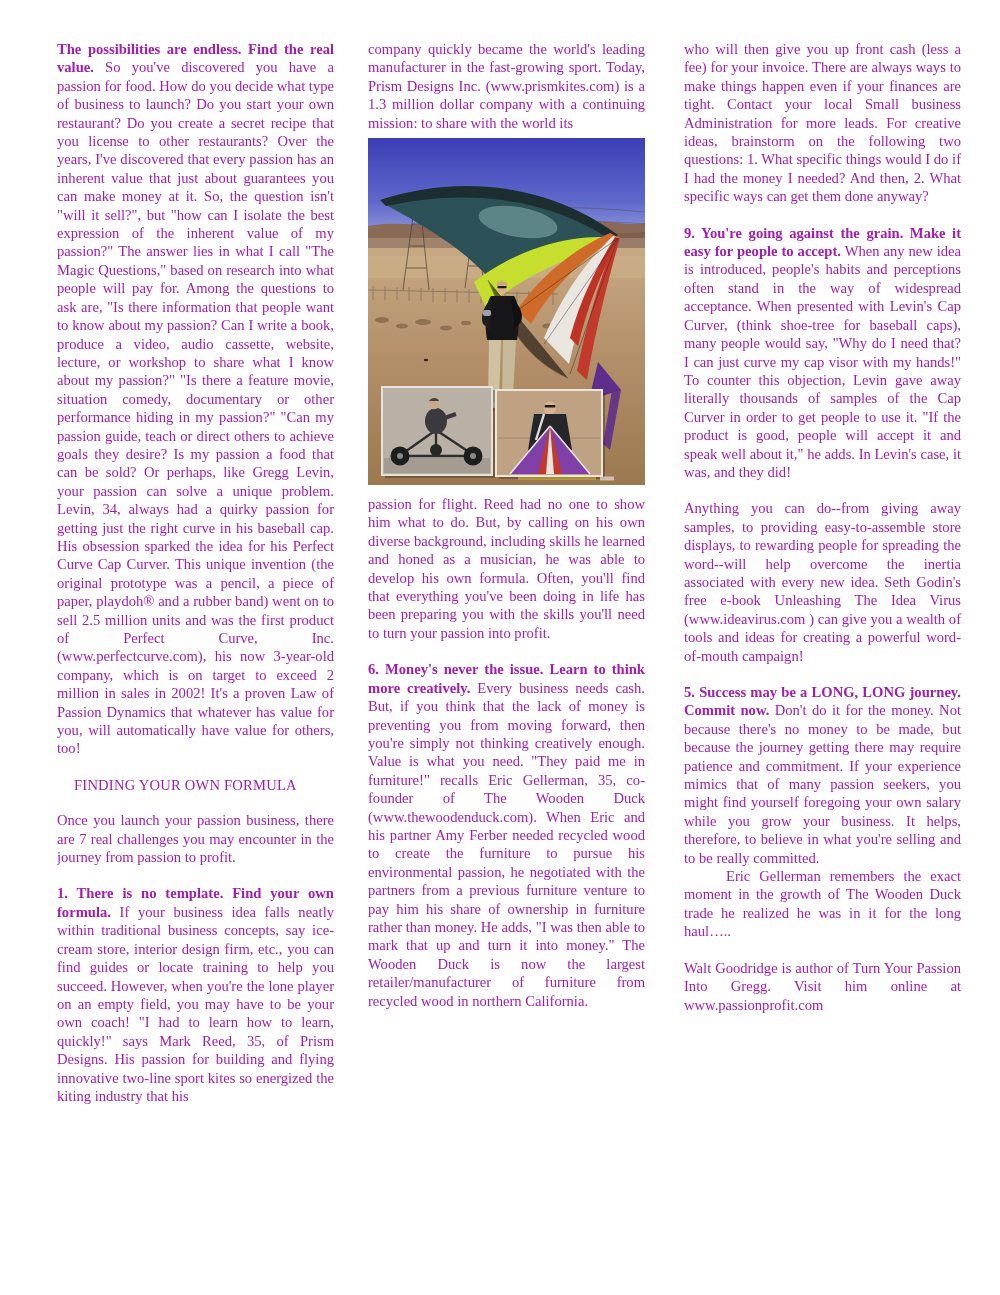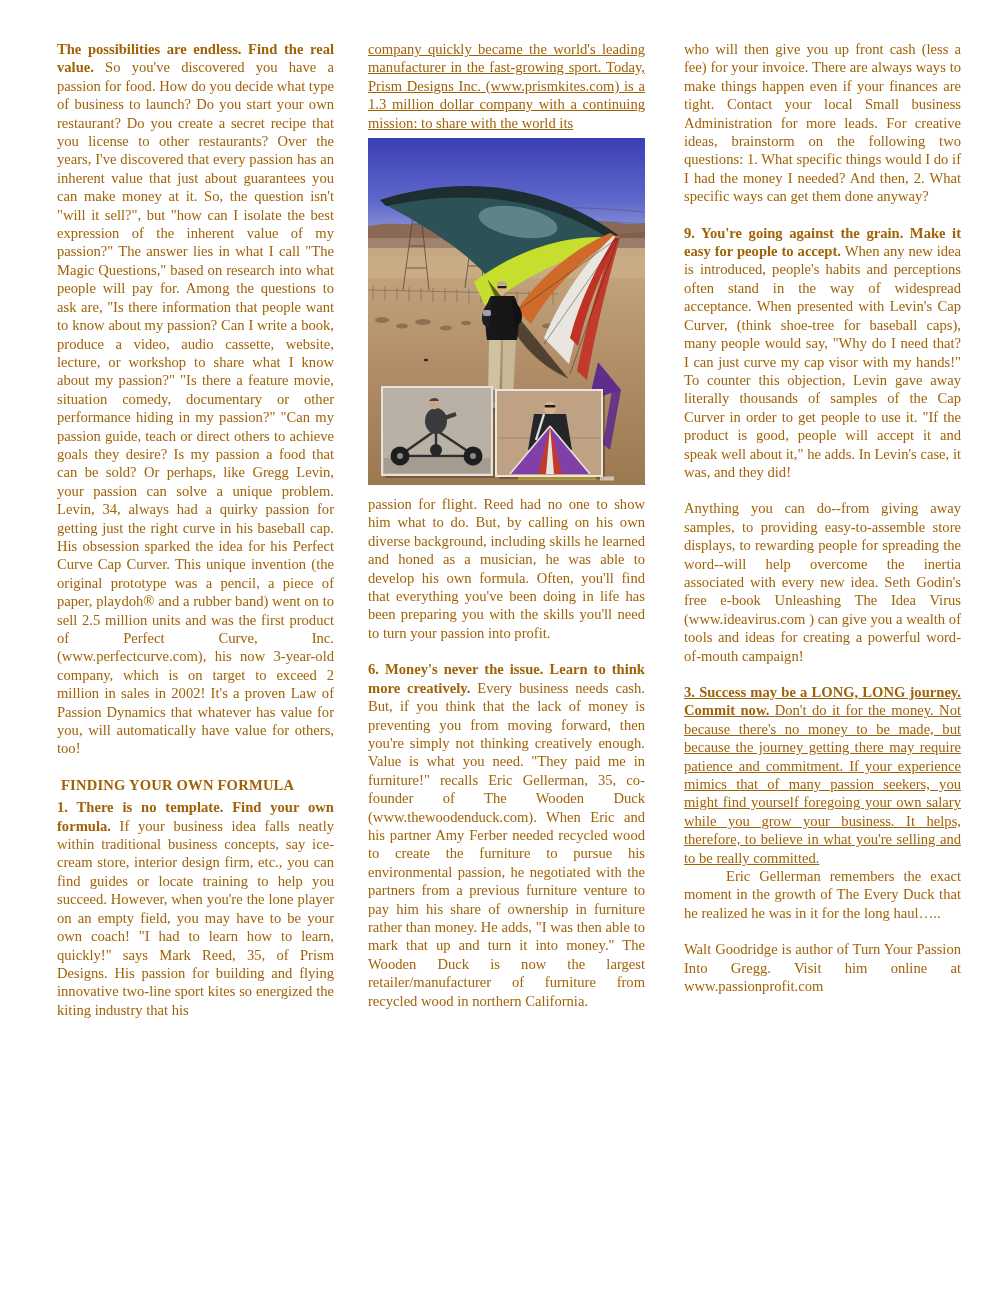--- a/index.html
+++ b/index.html
@@ -2,49 +2,50 @@
 <html><head>
 <meta charset="utf-8">
 <style>
   html,body{margin:0;padding:0;background:#ffffff;}
   .page{
     position:relative;
     width:1000px;height:1295px;
     background:#ffffff;
     overflow:hidden;
     font-family:"Liberation Serif","DejaVu Serif",serif;
-    color:#a16207;
+    color:#a21caf;
   }
   .col{
     position:absolute;top:40px;width:277px;
     font-size:14.6px;line-height:18.4px;
     text-align:justify;
   }
   .col-1{left:57px;height:1198px;overflow:hidden;}
   .col-2{left:368px;}
   .col-3{left:684px;}
   .col p{margin:0 0 18px 0;}
-  .col p.tight{margin-bottom:0;text-decoration:underline;}
+  .col p.tight{margin-bottom:0;}
   .col p.no-top{margin-top:0;}
   .lead{font-weight:bold;}
-  .section-heading{font-weight:bold;margin:4px;letter-spacing:.2px;}
+  .section-heading{font-weight:normal;margin:17px;letter-spacing:.2px;}
   .indented{text-indent:42px;margin-top:0;}
   .italic{font-style:italic;}
   .photo-wrap{margin:6px 0 10px 0;width:277px;height:347px;}
   .photo-wrap svg{display:block;}
 </style>
 </head>
 <body>
 
 <div class="page">
 
   <div class="col col-1">
     <p><b class="lead">The possibilities are endless. Find the real value.</b>
       <span>So you've discovered you have a passion for food. How do you decide what type of business to launch? Do you start your own restaurant? Do you create a secret recipe that you license to other restaurants? Over the years, I've discovered that every passion has an inherent value that just about guarantees you can make money at it. So, the question isn't "will it sell?", but "how can I isolate the best expression of the inherent value of my passion?" The answer lies in what I call "The Magic Questions," based on research into what people will pay for. Among the questions to ask are, "Is there information that people want to know about my passion? Can I write a book, produce a video, audio cassette, website, lecture, or workshop to share what I know about my passion?" "Is there a feature movie, situation comedy, documentary or other performance hiding in my passion?" "Can my passion guide, teach or direct others to achieve goals they desire? Is my passion a food that can be sold? Or perhaps, like Gregg Levin, your passion can solve a unique problem. Levin, 34, always had a quirky passion for getting just the right curve in his baseball cap. His obsession sparked the idea for his Perfect Curve Cap Curver. This unique invention (the original prototype was a pencil, a piece of paper, playdoh® and a rubber band) went on to sell 2.5 million units and was the first product of Perfect Curve, Inc. (www.perfectcurve.com), his now 3-year-old company, which is on target to exceed 2 million in sales in 2002! It's a proven Law of Passion Dynamics that whatever has value for you, will automatically have value for others, too!</span></p>
     <div class="section-heading">FINDING YOUR OWN FORMULA</div>
+    <p class="no-top">Once you launch your passion business, there are 7 real challenges you may encounter in the journey from passion to profit.</p>
     <p><b class="lead">1. There is no template. Find your own formula.</b>
       <span>If your business idea falls neatly within traditional business concepts, say ice-cream store, interior design firm, etc., you can find guides or locate training to help you succeed. However, when you're the lone player on an empty field, you may have to be your own coach! "I had to learn how to learn, quickly!" says Mark Reed, 35, of Prism Designs. His passion for building and flying innovative two-line sport kites so energized the kiting industry that his</span></p>
   </div>
 
   <div class="col col-2">
     <p class="tight">company quickly became the world's leading manufacturer in the fast-growing sport. Today, Prism Designs Inc. (www.prismkites.com) is a 1.3 million dollar company with a continuing mission: to share with the world its</p>
 
     <div class="photo-wrap">
       <svg width="277" height="347" viewBox="0 0 277 347" xmlns="http://www.w3.org/2000/svg">
         <defs>
@@ -178,19 +179,19 @@
     <p>passion for flight. Reed had no one to show him what to do. But, by calling on his own diverse background, including skills he learned and honed as a musician, he was able to develop his own formula. Often, you'll find that everything you've been doing in life has been preparing you with the skills you'll need to turn your passion into profit.</p>
     <p><b class="lead">6. Money's never the issue. Learn to think more creatively.</b>
       <span>Every business needs cash. But, if you think that the lack of money is preventing you from moving forward, then you're simply not thinking creatively enough. Value is what you need. "They paid me in furniture!" recalls Eric Gellerman, 35, co-founder of The Wooden Duck (www.thewoodenduck.com). When Eric and his partner Amy Ferber needed recycled wood to create the furniture to pursue his environmental passion, he negotiated with the partners from a previous furniture venture to pay him his share of ownership in furniture rather than money. He adds, "I was then able to mark that up and turn it into money." The Wooden Duck is now the largest retailer/manufacturer of furniture from recycled wood in northern California.</span></p>
   </div>
 
   <div class="col col-3">
     <p>who will then give you up front cash (less a fee) for your invoice. There are always ways to make things happen even if your finances are tight. Contact your local Small business Administration for more leads. For creative ideas, brainstorm on the following two questions: 1. What specific things would I do if I had the money I needed? And then, 2. What specific ways can get them done anyway?</p>
     <p><b class="lead">9. You're going against the grain. Make it easy for people to accept.</b>
       <span>When any new idea is introduced, people's habits and perceptions often stand in the way of widespread acceptance. When presented with Levin's Cap Curver, (think shoe-tree for baseball caps), many people would say, "Why do I need that? I can just curve my cap visor with my hands!" To counter this objection, Levin gave away literally thousands of samples of the Cap Curver in order to get people to use it. "If the product is good, people will accept it and speak well about it," he adds. In Levin's case, it was, and they did!</span></p>
     <p>Anything you can do--from giving away samples, to providing easy-to-assemble store displays, to rewarding people for spreading the word--will help overcome the inertia associated with every new idea. Seth Godin's free e-book Unleashing The Idea Virus (www.ideavirus.com ) can give you a wealth of tools and ideas for creating a powerful word-of-mouth campaign!</p>
-    <p class="tight"><b class="lead">3. Success may be a LONG, LONG journey. Commit now.</b>
+    <p class="tight"><b class="lead">5. Success may be a LONG, LONG journey. Commit now.</b>
       <span>Don't do it for the money. Not because there's no money to be made, but because the journey getting there may require patience and commitment. If your experience mimics that of many passion seekers, you might find yourself foregoing your own salary while you grow your business. It helps, therefore, to believe in what you're selling and to be really committed.</span></p>
-    <p class="indented">Eric Gellerman remembers the exact moment in the growth of The Every Duck that he realized he was in it for the long haul…..</p>
+    <p class="indented">Eric Gellerman remembers the exact moment in the growth of The Wooden Duck trade he realized he was in it for the long haul…..</p>
     <p>Walt Goodridge is author of Turn Your Passion Into Gregg. Visit him online at www.passionprofit.com</p>
   </div>
 
 </div>
 
 </body></html>

